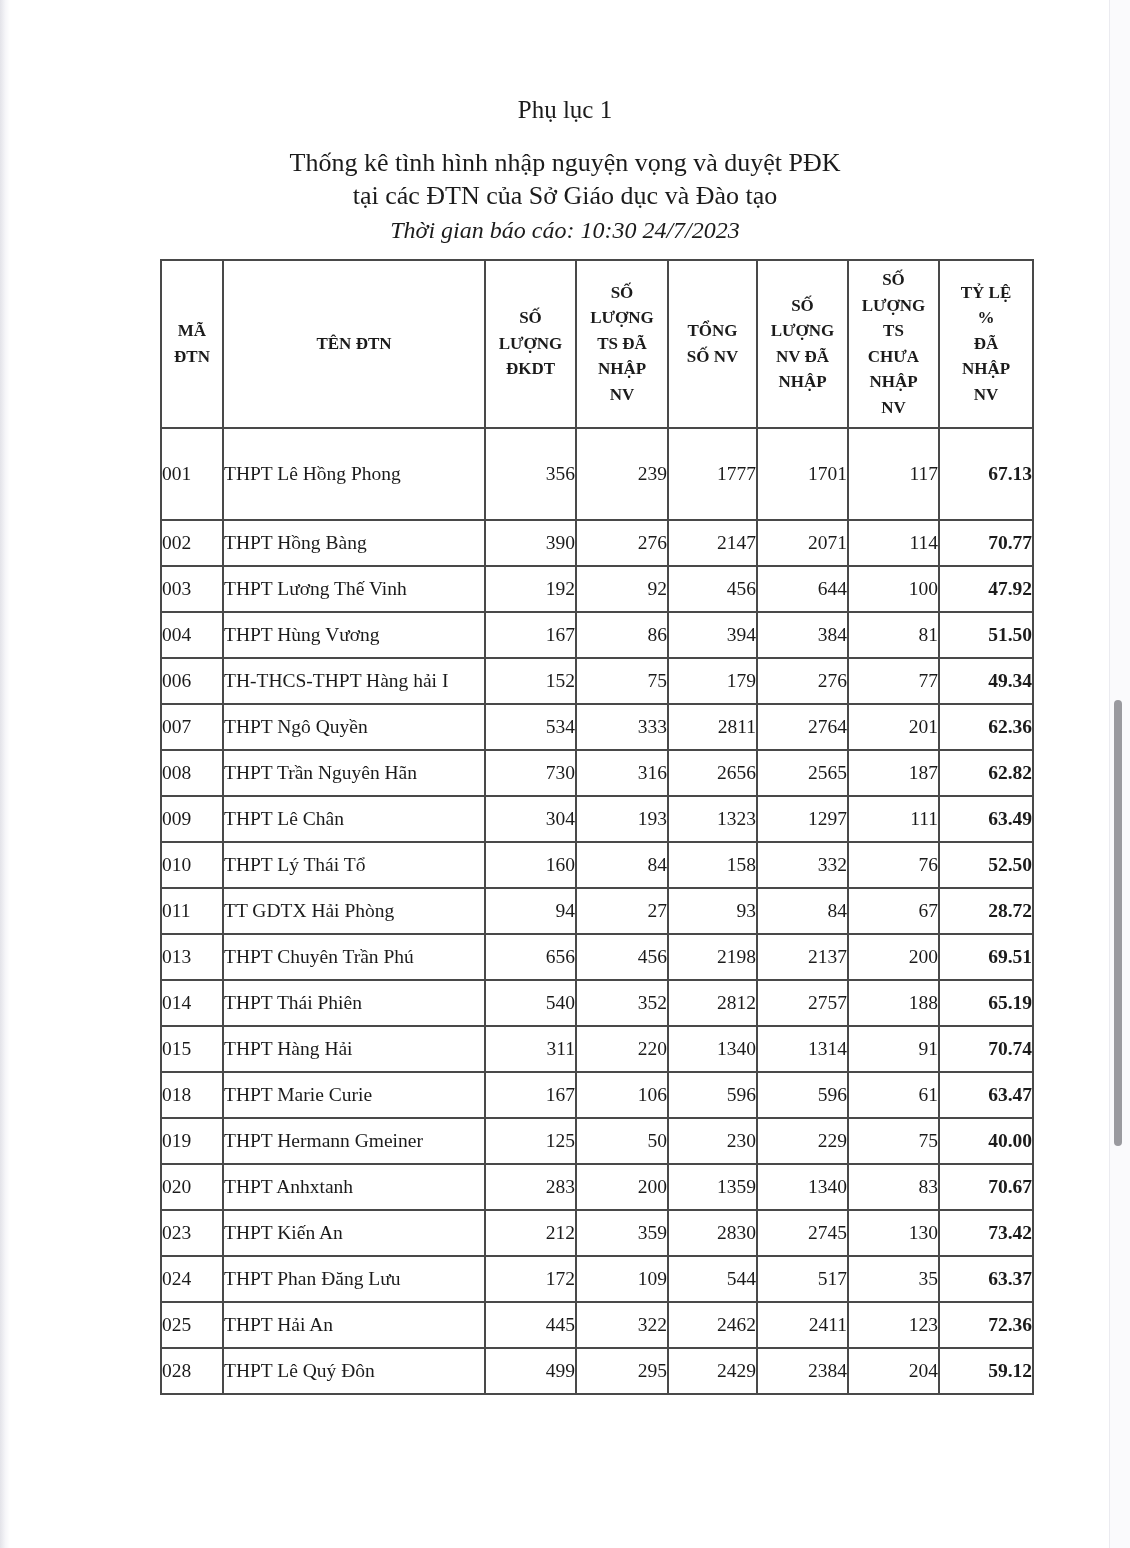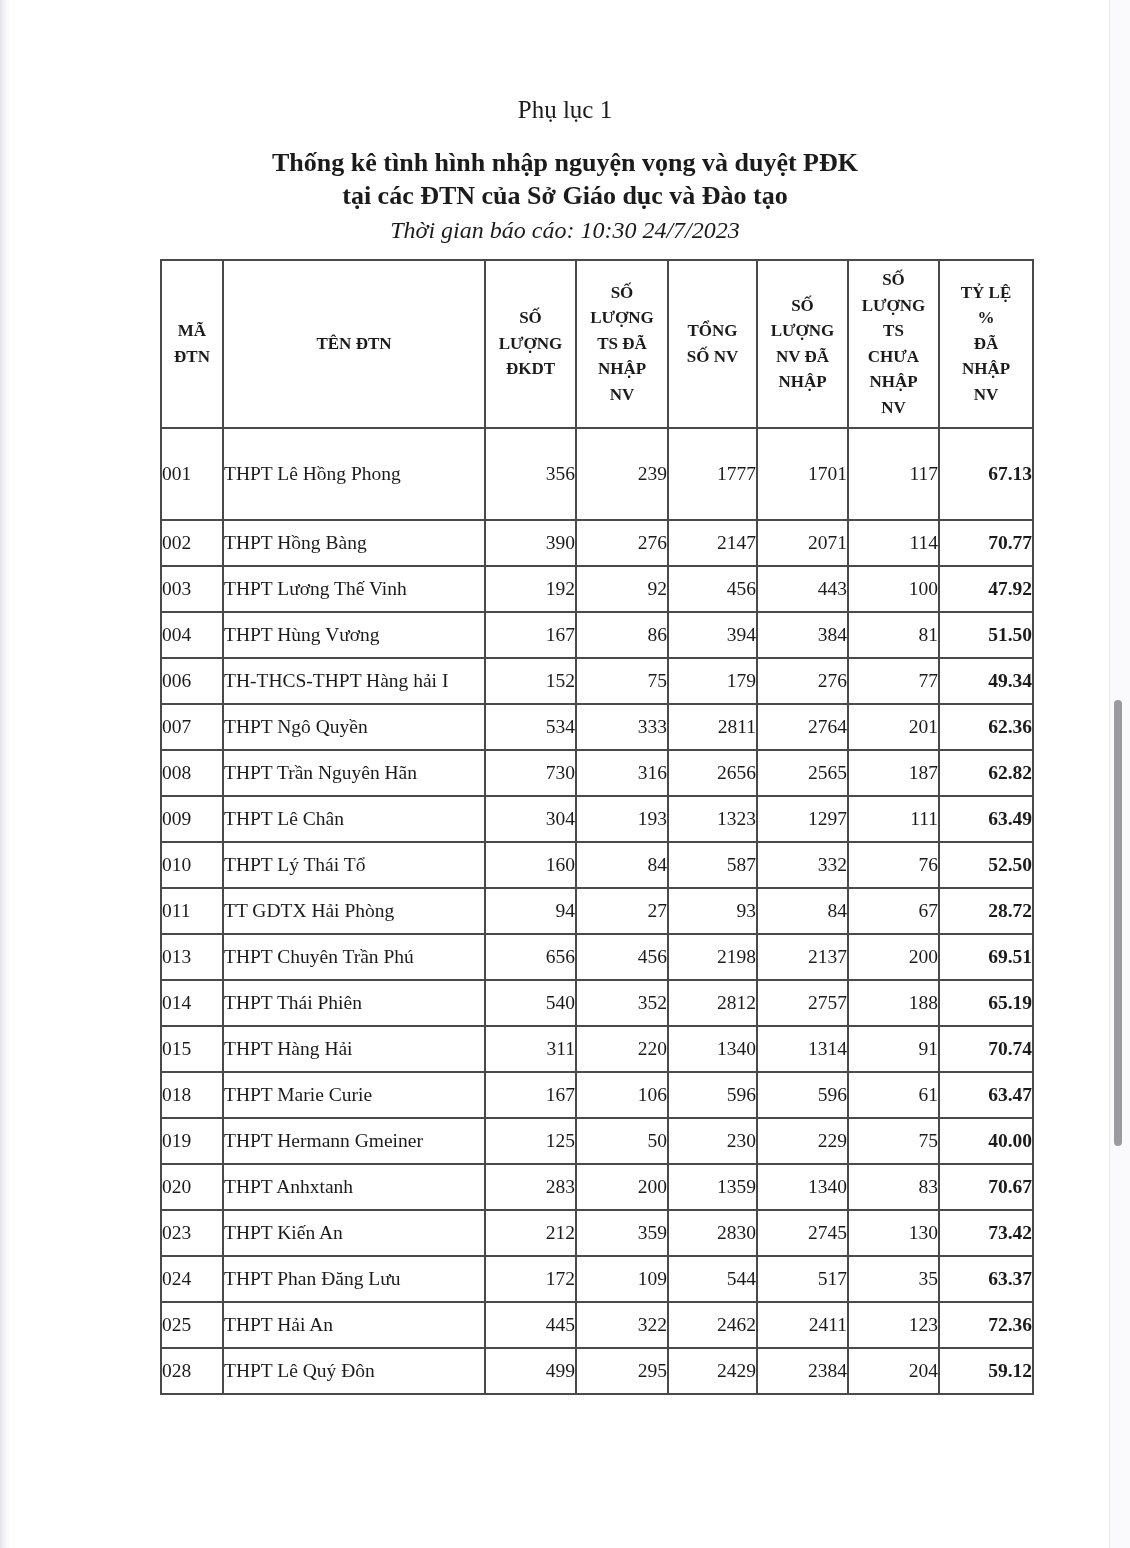--- a/index.html
+++ b/index.html
@@ -44,21 +44,21 @@
     text-align: center;
   }
   .appendix {
     font-size: 25px;
     font-weight: normal;
     margin: 0;
   }
   .doc-title {
     margin: 22px 0 0 0;
     font-size: 26px;
-    font-weight: bold;
+    font-weight: normal;
     line-height: 1.28;
   }
   .report-time {
     margin-top: 4px;
     font-size: 24px;
     font-style: italic;
   }
   table.stats {
     border-collapse: collapse;
     table-layout: fixed;
@@ -196,21 +196,21 @@
           <td class="col-nv_nhap">2071</td>
           <td class="col-ts_chua">114</td>
           <td class="col-ty_le">70.77</td>
         </tr>
         <tr>
           <td class="col-code">003</td>
           <td class="col-name">THPT Lương Thế Vinh</td>
           <td class="col-dkdt">192</td>
           <td class="col-ts_nhap">92</td>
           <td class="col-tong_nv">456</td>
-          <td class="col-nv_nhap">443</td>
+          <td class="col-nv_nhap">644</td>
           <td class="col-ts_chua">100</td>
           <td class="col-ty_le">47.92</td>
         </tr>
         <tr>
           <td class="col-code">004</td>
           <td class="col-name">THPT Hùng Vương</td>
           <td class="col-dkdt">167</td>
           <td class="col-ts_nhap">86</td>
           <td class="col-tong_nv">394</td>
           <td class="col-nv_nhap">384</td>
@@ -255,21 +255,21 @@
           <td class="col-tong_nv">1323</td>
           <td class="col-nv_nhap">1297</td>
           <td class="col-ts_chua">111</td>
           <td class="col-ty_le">63.49</td>
         </tr>
         <tr>
           <td class="col-code">010</td>
           <td class="col-name">THPT Lý Thái Tổ</td>
           <td class="col-dkdt">160</td>
           <td class="col-ts_nhap">84</td>
-          <td class="col-tong_nv">587</td>
+          <td class="col-tong_nv">158</td>
           <td class="col-nv_nhap">332</td>
           <td class="col-ts_chua">76</td>
           <td class="col-ty_le">52.50</td>
         </tr>
         <tr>
           <td class="col-code">011</td>
           <td class="col-name">TT GDTX Hải Phòng</td>
           <td class="col-dkdt">94</td>
           <td class="col-ts_nhap">27</td>
           <td class="col-tong_nv">93</td>

